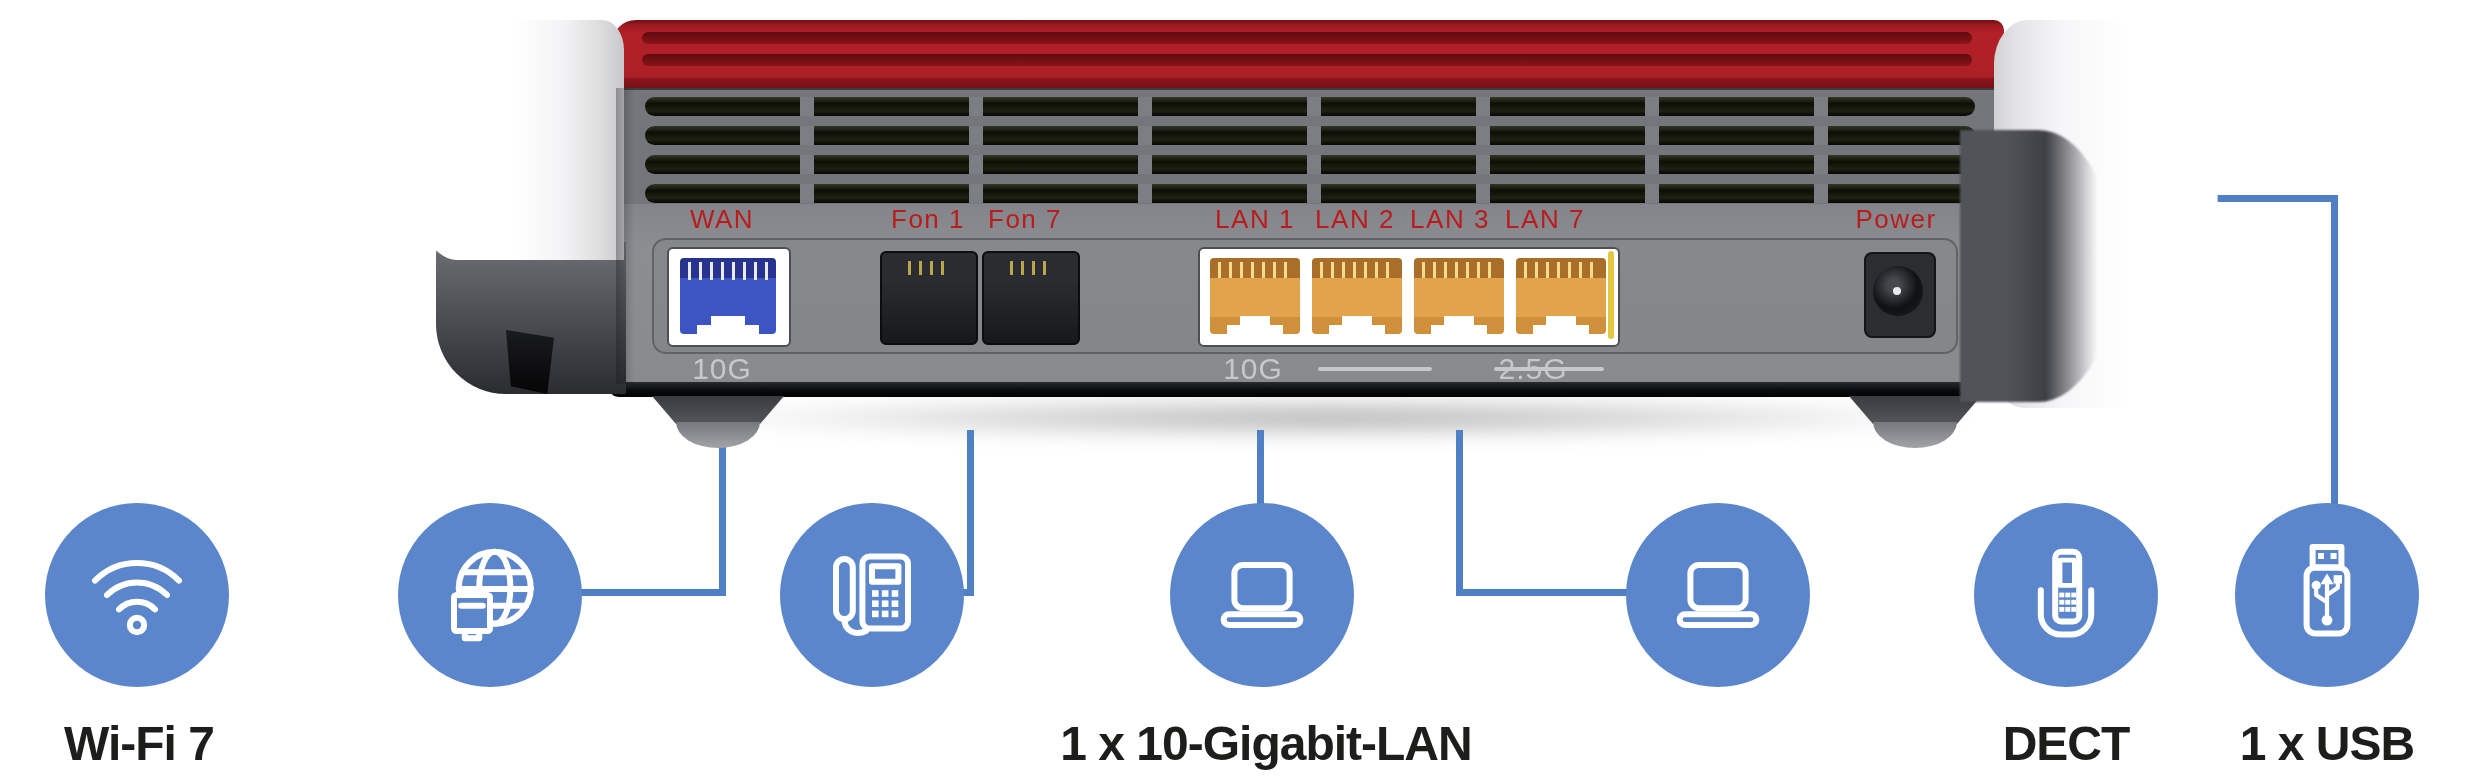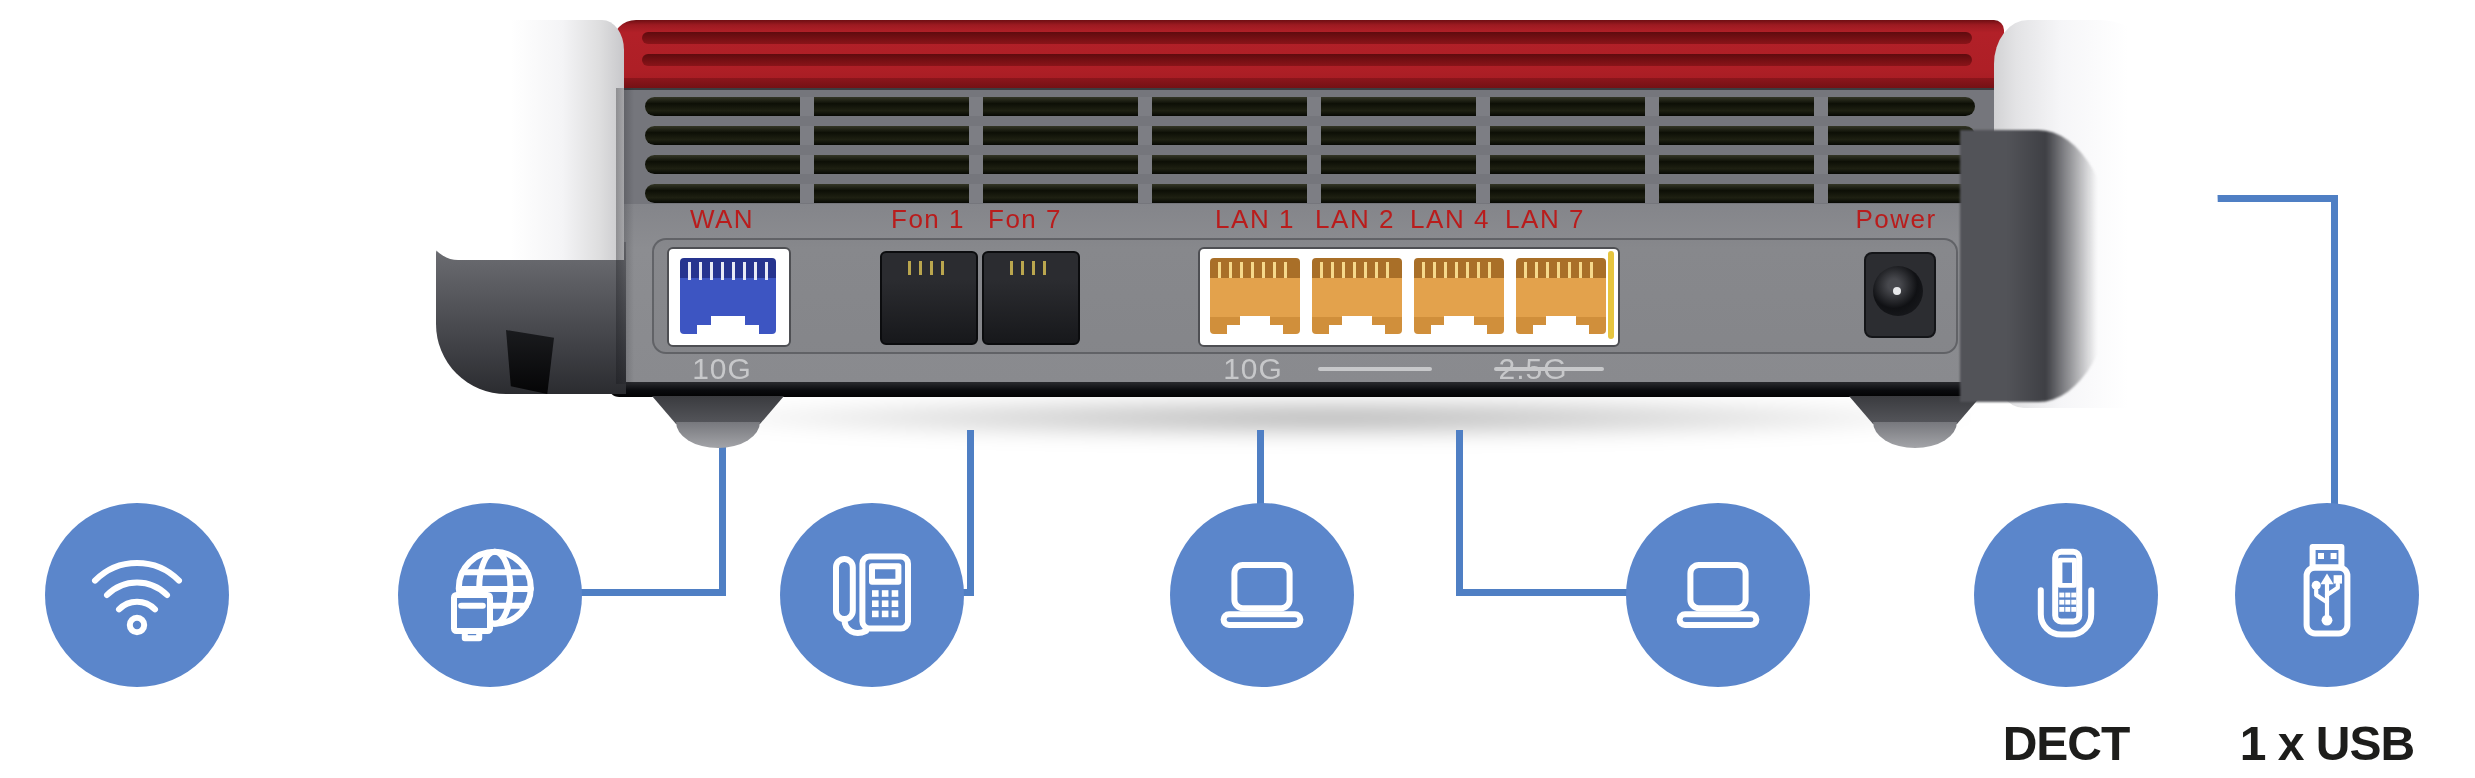--- a/index.html
+++ b/index.html
@@ -75,21 +75,21 @@
   </div>
 
   <div class="a panel"></div>
   <div class="a groove"></div>
 
   <div class="plab" style="left:722px;">WAN</div>
   <div class="plab" style="left:928px;">Fon 1</div>
   <div class="plab" style="left:1025px;">Fon 7</div>
   <div class="plab" style="left:1255px;">LAN 1</div>
   <div class="plab" style="left:1355px;">LAN 2</div>
-  <div class="plab" style="left:1450px;">LAN 4</div>
+  <div class="plab" style="left:1450px;">LAN 3</div>
   <div class="plab" style="left:1545px;">LAN 7</div>
   <div class="plab" style="left:1896px;">Power</div>
 
   <div class="psurround" style="left:667px;top:247px;width:120px;height:96px;"></div>
   <div class="a" style="left:680px;top:258px;width:96px;height:76px;border-radius:4px;
        background:linear-gradient(180deg,#26348F 0 26%,#3D55C2 26% 100%);"></div>
   <div class="pins" style="left:688px;top:262px;width:80px;height:18px;
        background:repeating-linear-gradient(90deg,#E8EAF5 0 3px,rgba(0,0,0,0) 3px 11px);"></div>
   <div class="tab" style="left:711px;top:316px;width:34px;height:18px;"></div>
   <div class="tab" style="left:697px;top:325px;width:14px;height:9px;"></div>
@@ -161,20 +161,21 @@
        background:linear-gradient(90deg,#525358 0 30%,#3F4045 55%,rgba(63,64,69,0) 88%);filter:blur(1px);"></div>
 
   <div class="fcircle" style="left:45px;">
     <svg width="120" height="120" viewBox="0 0 100 100" class="glyph">
       <path d="M15 38 A49 49 0 0 1 85 38"></path>
       <path d="M25 50 A35 35 0 0 1 75 50"></path>
       <path d="M35 62 A21 21 0 0 1 65 62"></path>
       <circle cx="50" cy="75" r="6"></circle>
     </svg>
   </div>
+  <div class="flabel" style="left:139px;">Wi-Fi 7</div>
 
   <div class="fcircle" style="left:398px;">
     <svg width="120" height="120" viewBox="0 0 100 100" class="glyph">
       <circle cx="54" cy="44" r="30"></circle>
       <ellipse cx="54" cy="44" rx="13" ry="30"></ellipse>
       <path d="M27 31 H81"></path>
       <path d="M24 45 H84"></path>
       <path d="M28 59 H80"></path>
       <rect x="20" y="50" width="30" height="30" rx="2" fill="#5B86CB"></rect>
       <path d="M26 59 H44"></path>
@@ -201,20 +202,21 @@
       </g>
     </svg>
   </div>
 
   <div class="fcircle" style="left:1170px;">
     <svg width="120" height="120" viewBox="0 0 100 100" class="glyph">
       <rect x="27" y="25" width="46" height="36" rx="7"></rect>
       <rect x="18" y="66" width="64" height="9" rx="4.5"></rect>
     </svg>
   </div>
+  <div class="flabel" style="left:1266px;">1 x 10-Gigabit-LAN</div>
 
   <div class="fcircle" style="left:1626px;">
     <svg width="120" height="120" viewBox="0 0 100 100" class="glyph">
       <rect x="27" y="25" width="46" height="36" rx="7"></rect>
       <rect x="18" y="66" width="64" height="9" rx="4.5"></rect>
     </svg>
   </div>
 
   <div class="fcircle" style="left:1974px;">
     <svg width="120" height="120" viewBox="0 0 100 100" class="glyph">

